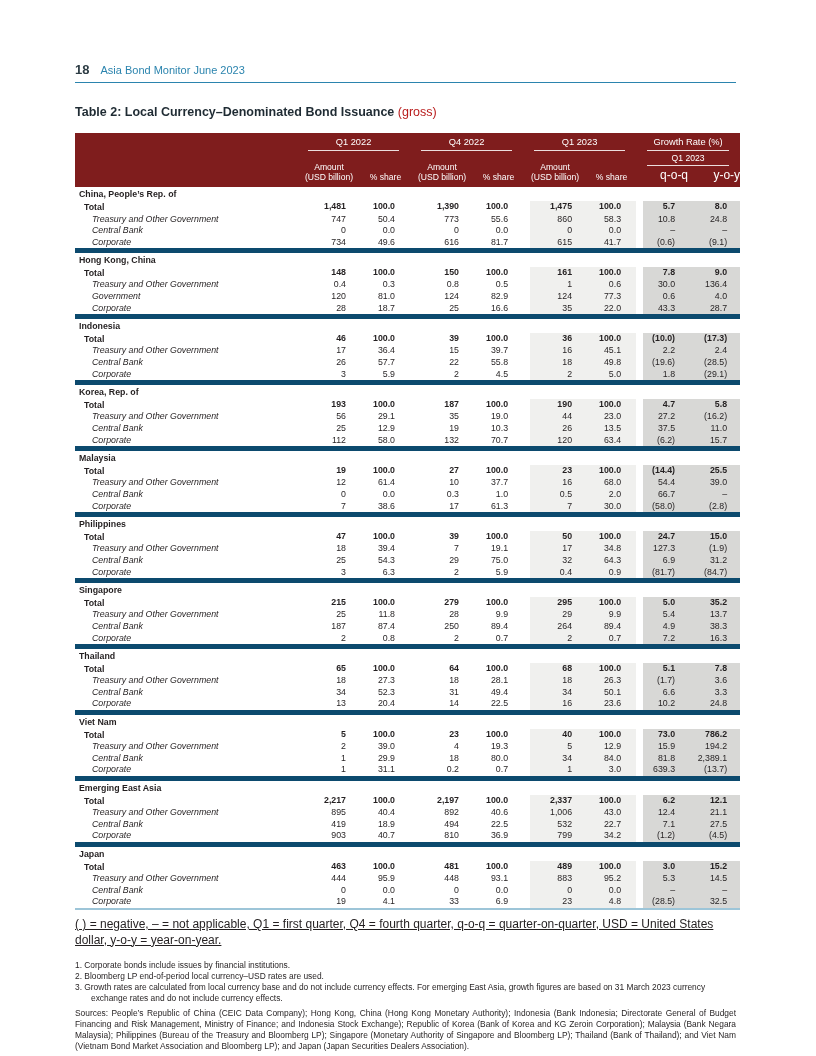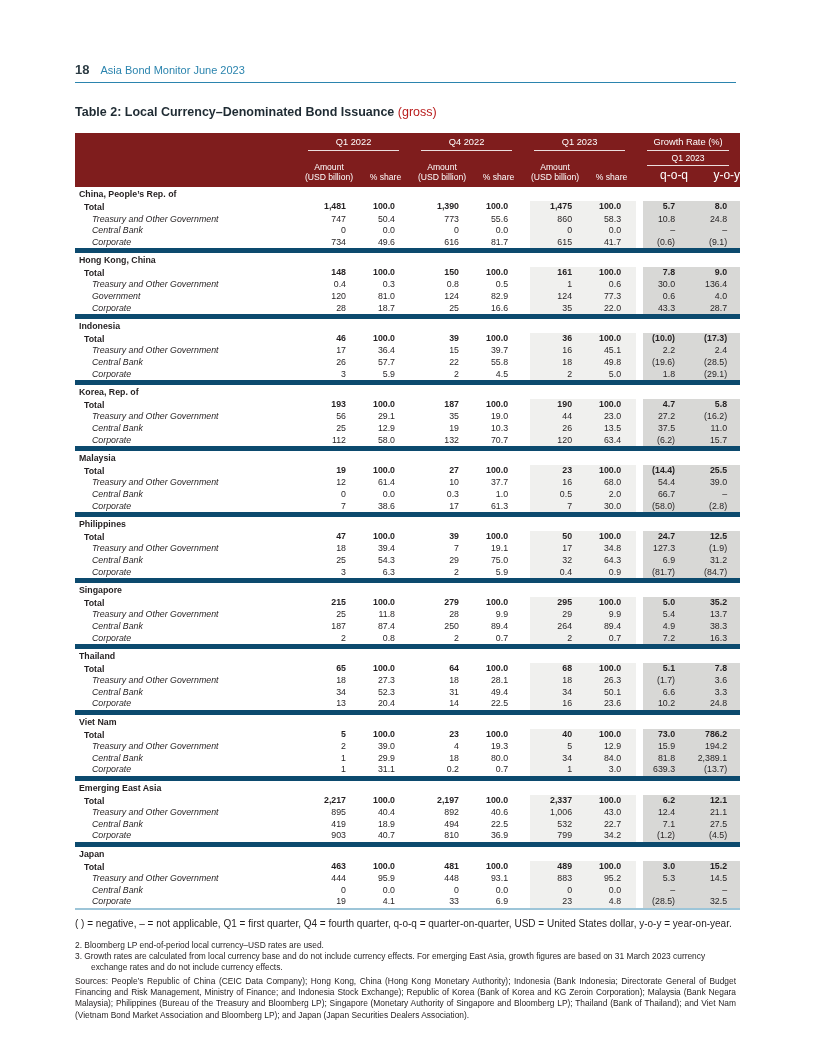--- a/index.html
+++ b/index.html
@@ -58,21 +58,21 @@
   .rowlabel.sub{padding-left:17px;font-weight:normal;font-style:italic;}
   .num{text-align:right;padding-right:15px;}
   td.c6,td.c7{padding-right:13px;}
   td.c4,td.c5{background:#f0f0ee;}
   td.c6,td.c7{background:#d8d8d6;}
   td.c4{box-shadow:inset 7px 0 0 #fff;}
   td.c6{box-shadow:inset 7px 0 0 #fff;}
   tbody tr.last td{border-bottom:2px solid #9dc5d8;}
 
   
-  .legend{margin-top:7px;font-size:10px;line-height:1.3;}
+  .legend{margin-top:7px;font-size:12px;line-height:1.3;text-decoration:underline;}
   .notes-label{margin-top:6px;font-size:8.4px;line-height:1.3;}
   .note{font-size:8.4px;line-height:1.32;padding-left:16px;text-indent:-16px;}
   .sources{margin-top:3px;font-size:8.4px;line-height:1.32;text-align:justify;}
 </style>
 </head>
 <body>
 
 <div class="page">
 
   <header class="running-head">
@@ -379,21 +379,21 @@
         </tr>
         <tr class="data total">
           <td class="rowlabel">Total</td>
           <td class="num c0">47</td>
           <td class="num c1">100.0</td>
           <td class="num c2">39</td>
           <td class="num c3">100.0</td>
           <td class="num c4">50</td>
           <td class="num c5">100.0</td>
           <td class="num c6">24.7</td>
-          <td class="num c7">12.5</td>
+          <td class="num c7">15.0</td>
         </tr>
         <tr class="data">
           <td class="rowlabel sub">Treasury and Other Government</td>
           <td class="num c0">18</td>
           <td class="num c1">39.4</td>
           <td class="num c2">7</td>
           <td class="num c3">19.1</td>
           <td class="num c4">17</td>
           <td class="num c5">34.8</td>
           <td class="num c6">127.3</td>
@@ -653,17 +653,18 @@
           <td class="num c3">6.9</td>
           <td class="num c4">23</td>
           <td class="num c5">4.8</td>
           <td class="num c6">(28.5)</td>
           <td class="num c7">32.5</td>
         </tr>
       </tbody>
   </table>
 
   <p class="legend">( ) = negative, – = not applicable, Q1 = first quarter, Q4 = fourth quarter, q-o-q = quarter-on-quarter, USD = United States dollar, y-o-y = year-on-year.</p>
+  <div class="note">1.  Corporate bonds include issues by financial institutions.</div>
   <div class="note">2.  Bloomberg LP end-of-period local currency–USD rates are used.</div>
   <div class="note">3.  Growth rates are calculated from local currency base and do not include currency effects. For emerging East Asia, growth figures are based on 31 March 2023 currency exchange rates and do not include currency effects.</div>
   <p class="sources">Sources: People’s Republic of China (CEIC Data Company); Hong Kong, China (Hong Kong Monetary Authority); Indonesia (Bank Indonesia; Directorate General of Budget Financing and Risk Management, Ministry of Finance; and Indonesia Stock Exchange); Republic of Korea (Bank of Korea and KG Zeroin Corporation); Malaysia (Bank Negara Malaysia); Philippines (Bureau of the Treasury and Bloomberg LP); Singapore (Monetary Authority of Singapore and Bloomberg LP); Thailand (Bank of Thailand); and Viet Nam (Vietnam Bond Market Association and Bloomberg LP); and Japan (Japan Securities Dealers Association).</p>
 
 </div>
 
 </body></html>

